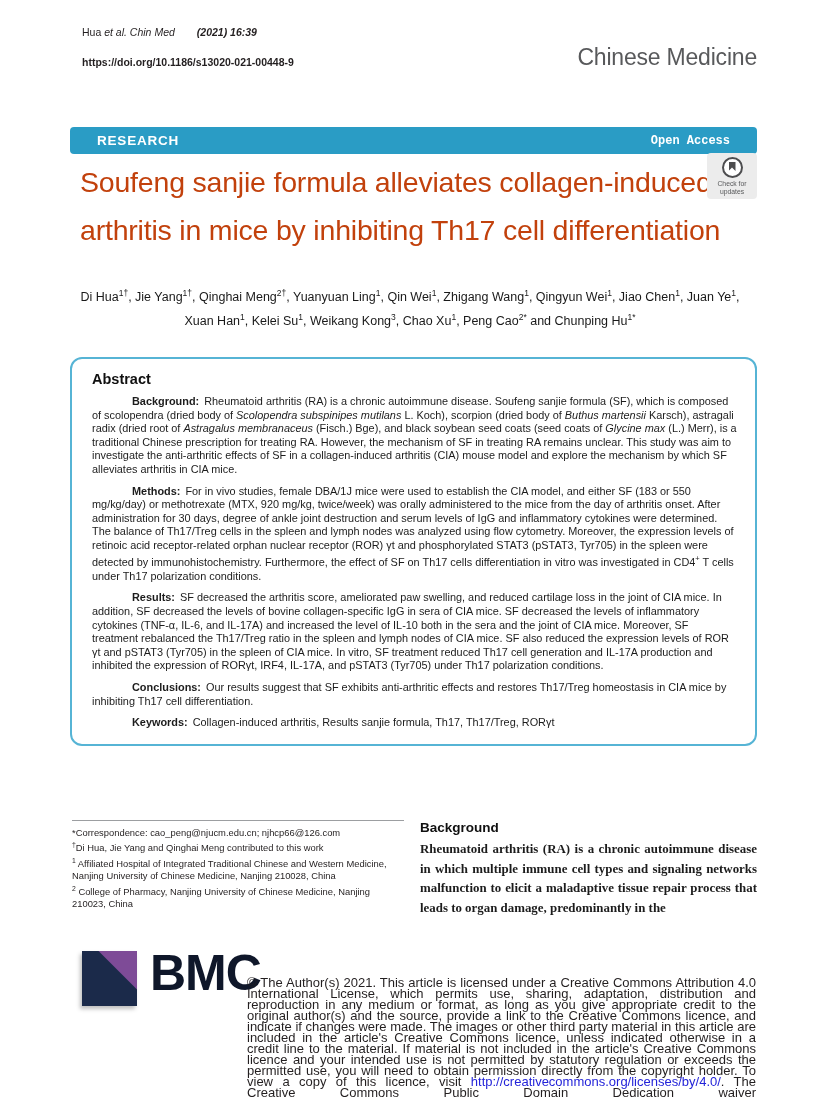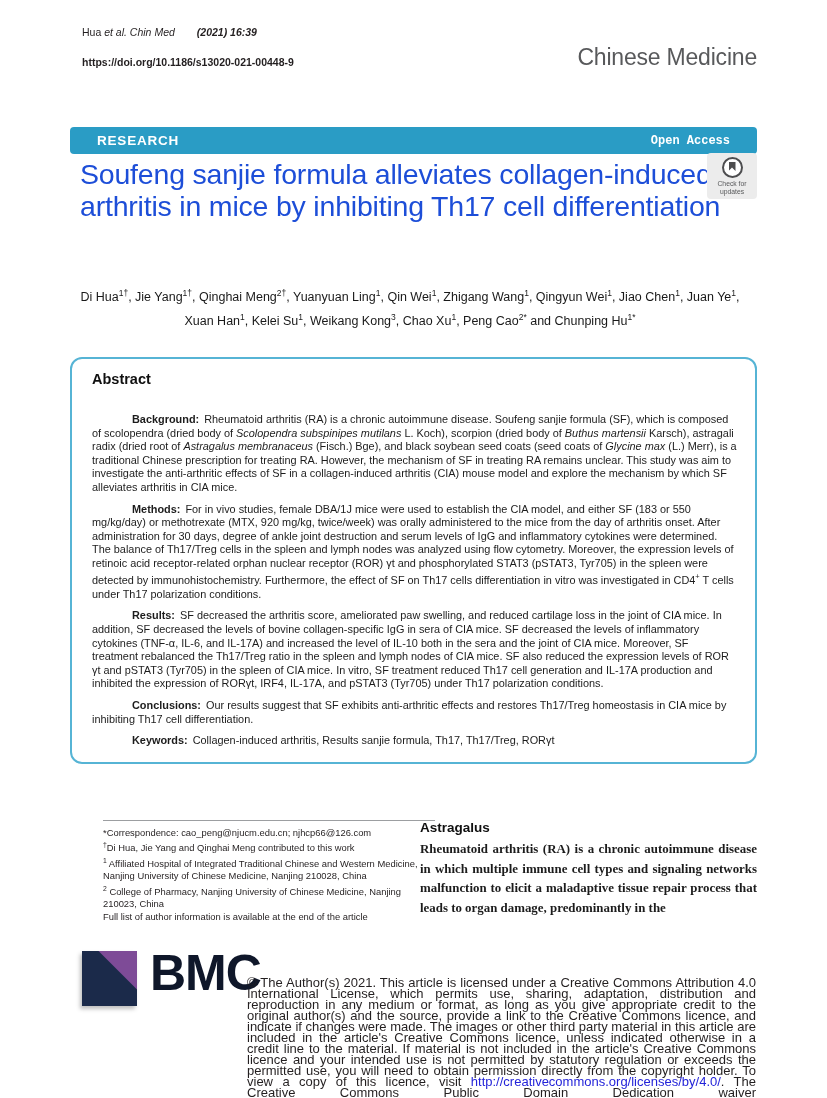--- a/index.html
+++ b/index.html
@@ -25,21 +25,21 @@
     position: absolute; left: 70px; top: 119px; width: 687px; height: 27px;
     background: #2a9cc5; border-radius: 4px;
     display: flex; align-items: center; justify-content: space-between;
     box-sizing: border-box; padding: 0 27px; margin-top: 8px;
   }
   .banner .research { color: #fff; font-weight: bold; font-size: 13.5px; letter-spacing: 0.8px; }
   .banner .open-access { color: #fff; font-weight: bold; font-size: 12px; font-family: Liberation Mono, monospace; }
   
   .title {
     position: absolute; left: 80px; top: 158px; width: 655px;
-    font-size: 28.5px; line-height: 32px; font-weight: 400; color: #1d4ed8;
+    font-size: 28.5px; line-height: 48px; font-weight: 400; color: #c2410c;
     letter-spacing: -0.2px;
   }
   .badge {
     position: absolute; right: 70px; top: 153px; width: 50px; height: 46px;
     background: #ececec; border-radius: 4px;
     display: flex; flex-direction: column; align-items: center; justify-content: flex-start;
     padding-top: 4px; box-sizing: border-box; cursor: pointer;
   }
   .badge-circle {
     width: 17px; height: 17px; border: 2px solid #4d4d4f; border-radius: 50%;
@@ -56,30 +56,30 @@
   }
   .authors sup { font-size: 8.5px; }
   
   .abstract-box {
     position: absolute; left: 70px; top: 357px; width: 687px;
     box-sizing: border-box;
     border: 2px solid #56b4d5; border-radius: 12px;
     padding: 12px 18px 12px 20px;
     background: #fff;
   }
-  .abstract-heading { font-size: 14.5px; font-weight: bold; margin: 0 0 26px 0; color: #101010; }
+  .abstract-heading { font-size: 14.5px; font-weight: bold; margin: 0 0 8px 0; color: #101010; }
   .abstract-box p { margin: 0 0 8px 0; font-size: 10.9px; line-height: 13.6px; color: #1c1c1c; }
   .abstract-box p:last-child { margin-bottom: 2px; }
   .abstract-box p b { margin-right: 5px; margin-left: 40px; }
   .abstract-box sup { font-size: 7.5px; }
   
   .footnote-col {
     position: absolute; left: 72px; top: 820px; width: 332px;
     border-top: 1.5px solid #9c9ea1; padding-top: 6px;
-    font-size: 9.4px; line-height: 12.4px; color: #231f20; margin-left: 31px;
+    font-size: 9.4px; line-height: 12.4px; color: #231f20;
   }
   .footnote-col p { margin: 0; }
   .footnote-col sup { font-size: 6.8px; }
   .background-col { position: absolute; left: 420px; top: 820px; width: 337px; }
   .background-heading { font-size: 13.5px; font-weight: bold; color: #101010; margin: 0 0 5px 0; }
   .background-text {
     font-family: "Liberation Serif", serif;
     font-size: 12.9px; line-height: 19.5px; text-align: justify; color: #1c1c1c; margin: 0; font-weight: bold;
   }
   
@@ -137,25 +137,24 @@
     <p><b>Results:</b><span>SF decreased the arthritis score, ameliorated paw swelling, and reduced cartilage loss in the joint of CIA mice. In addition, SF decreased the levels of bovine collagen-specific IgG in sera of CIA mice. SF decreased the levels of inflammatory cytokines (TNF-α, IL-6, and IL-17A) and increased the level of IL-10 both in the sera and the joint of CIA mice. Moreover, SF treatment rebalanced the Th17/Treg ratio in the spleen and lymph nodes of CIA mice. SF also reduced the expression levels of ROR γt and pSTAT3 (Tyr705) in the spleen of CIA mice. In vitro, SF treatment reduced Th17 cell generation and IL-17A production and inhibited the expression of RORγt, IRF4, IL-17A, and pSTAT3 (Tyr705) under Th17 polarization conditions.</span></p>
     <p><b>Conclusions:</b><span>Our results suggest that SF exhibits anti-arthritic effects and restores Th17/Treg homeostasis in CIA mice by inhibiting Th17 cell differentiation.</span></p>
     <p><b>Keywords:</b><span>Collagen-induced arthritis, Results sanjie formula, Th17, Th17/Treg, RORγt</span></p>
   </div>
 
   <div class="footnote-col">
     <p>*Correspondence:  cao_peng@njucm.edu.cn; njhcp66@126.com</p>
     <p><sup>†</sup>Di Hua, Jie Yang and Qinghai Meng contributed to this work</p>
     <p><sup>1</sup> Affiliated Hospital of Integrated Traditional Chinese and Western Medicine, Nanjing University of Chinese Medicine, Nanjing 210028, China</p>
     <p><sup>2</sup> College of Pharmacy, Nanjing University of Chinese Medicine, Nanjing 210023, China</p>
-    <p>Full list of author information is available at the end of the article</p>
   </div>
 
   <div class="background-col">
-    <h2 class="background-heading">Astragalus</h2>
+    <h2 class="background-heading">Background</h2>
     <p class="background-text">Rheumatoid arthritis (RA) is a chronic autoimmune disease in which multiple immune cell types and signaling networks malfunction to elicit a maladaptive tissue repair process that leads to organ damage, predominantly in the</p>
   </div>
 
   <div class="bmc-logo-square">
     <div class="bmc-logo-purple"></div>
   </div>
   <div class="bmc-logo-text">BMC</div>
   <div class="license">© The Author(s) 2021. This article is licensed under a Creative Commons Attribution 4.0 International License, which permits use, sharing, adaptation, distribution and reproduction in any medium or format, as long as you give appropriate credit to the original author(s) and the source, provide a link to the Creative Commons licence, and indicate if changes were made. The images or other third party material in this article are included in the article's Creative Commons licence, unless indicated otherwise in a credit line to the material. If material is not included in the article's Creative Commons licence and your intended use is not permitted by statutory regulation or exceeds the permitted use, you will need to obtain permission directly from the copyright holder. To view a copy of this licence, visit <a>http://creativecommons.org/licenses/by/4.0/</a>. The Creative Commons Public Domain Dedication waiver (<a>http://creativecommons.org/publicdomain/zero/1.0/</a>) applies to the data made available in this article, unless otherwise stated in a credit line to the data.</div>
 
 </div>

